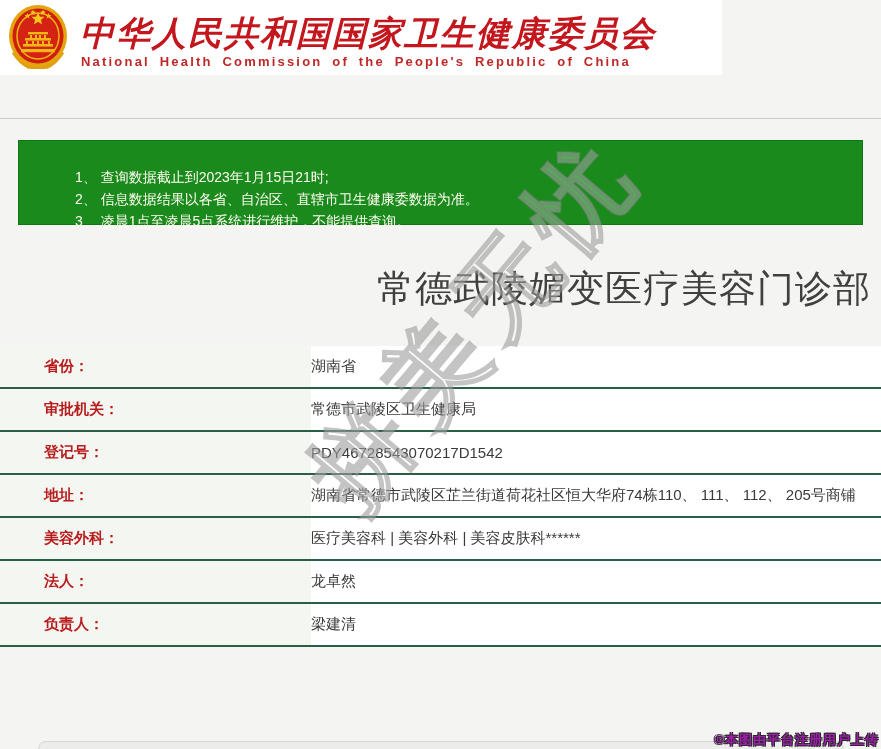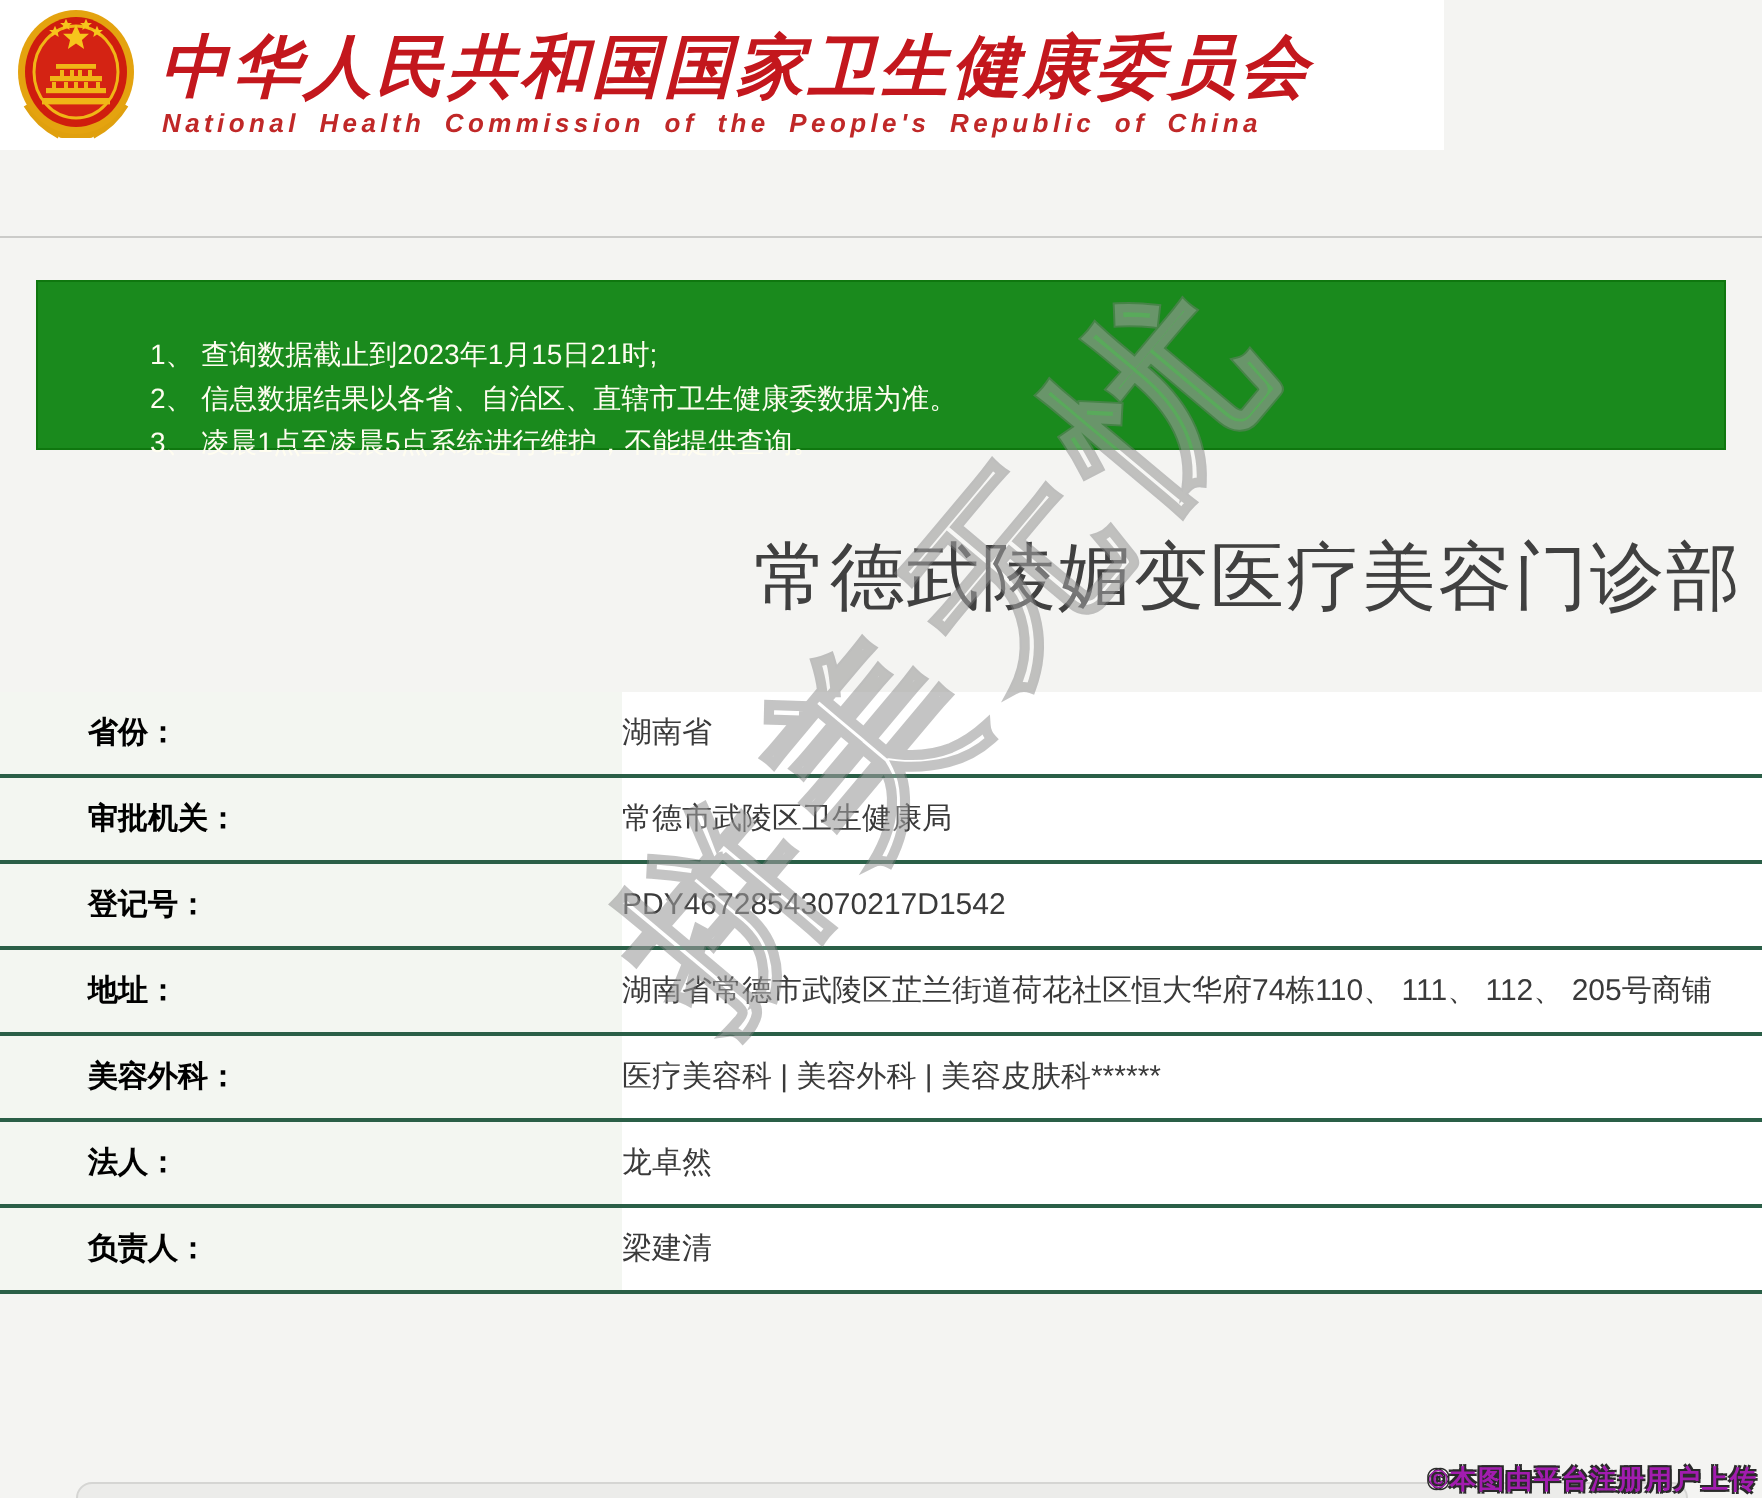--- a/index.html
+++ b/index.html
@@ -10,21 +10,21 @@
   }
   
   .header{position:absolute;left:0;top:0;width:722px;height:75px;background:#ffffff;}
   .emblem{position:absolute;left:8px;top:4px;width:60px;height:68px;}
   .org-cn{
     position:absolute;left:80px;top:11px;white-space:nowrap;
     font-size:34px;font-weight:bold;color:#c3171d;letter-spacing:2px;font-style:italic;
   }
   .org-en{
     position:absolute;left:81px;top:54px;white-space:nowrap;
-    font-size:13px;font-weight:bold;color:#c02828;letter-spacing:2.2px;word-spacing:4px;font-style:italic;
+    font-size:13px;font-weight:bold;color:#c02828;letter-spacing:2.2px;word-spacing:4px;
   }
   .top-divider{position:absolute;left:0;top:118px;width:881px;height:1px;background:#cbcbc9;}
   
   .notice{
     position:absolute;left:18px;top:140px;width:845px;height:85px;box-sizing:border-box;
     background:#1a8a1d;border:1px solid #0f770f;border-radius:0;
     padding:25px 0 0 56px;
   }
   .notice-line{
     font-size:14px;line-height:22px;color:#fffdf0;white-space:nowrap;
@@ -33,21 +33,21 @@
   .facility-title{
     position:absolute;right:10px;top:264px;white-space:nowrap;z-index:2;
     font-size:37px;font-weight:400;color:#404040;letter-spacing:1px;
   }
   
   .info-table{position:absolute;left:0;top:346px;width:881px;z-index:1;}
   .row{display:flex;height:41px;border-bottom:2px solid #2a5f47;}
   .cell{display:flex;align-items:center;box-sizing:border-box;}
   .cell.label{
     width:311px;background:#f3f6f1;padding-left:44px;
-    font-size:15px;font-weight:bold;color:#000000;
+    font-size:15px;font-weight:bold;color:#b91c1c;
   }
   .cell.value{
     flex:1;background:#ffffff;
     font-size:15px;color:#3a3a3a;white-space:nowrap;
   }
   
   .wm-diagonal{
     position:absolute;left:252px;top:258px;z-index:3;pointer-events:none;
     transform:rotate(-50deg);transform-origin:50% 50%;
     font-size:98px;letter-spacing:14px;white-space:nowrap;font-weight:bold;

